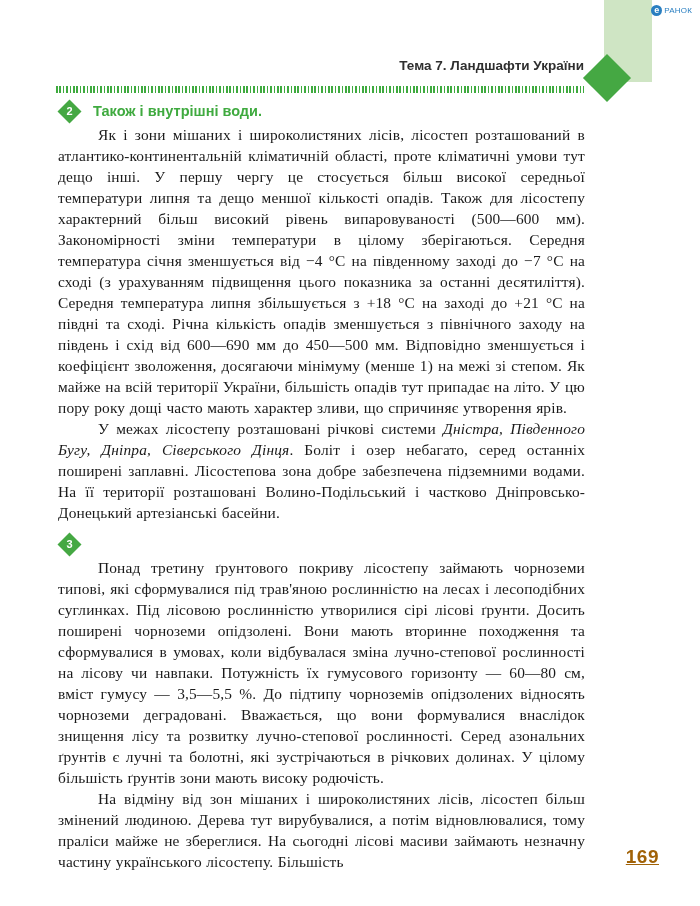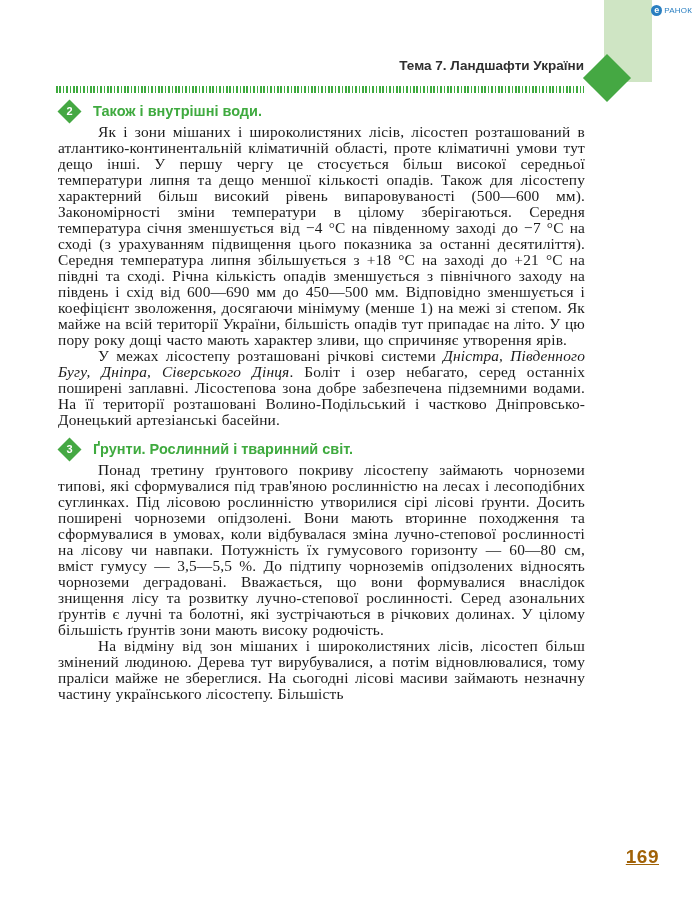--- a/index.html
+++ b/index.html
@@ -136,21 +136,21 @@
     color: #3faa3f;
     line-height: 21px;
   }
 
   
   p.body {
     margin: 0;
     text-indent: 40px;
     text-align: justify;
     font-size: 15.4px;
-    line-height: 16px;
+    line-height: 21px;
     letter-spacing: .15px;
     word-spacing: .5px;
     hyphens: manual;
   }
   p.body + p.body { margin-top: 0; }
   .block-gap { height: 11px; }
   em.it { font-style: italic; }
 
   
   .page-number {
@@ -191,21 +191,20 @@
 
   <p class="body">
     <span>У межах лісостепу розташовані річкові системи </span><em class="it">Дністра, Південного Бугу, Дніпра, Сіверського Дінця</em><span>. Боліт і озер небагато, серед останніх поширені заплавні. Лісостепова зона добре забезпечена підземними водами. На її території розташовані Волино-Подільський і частково Дніпровсько-Донецький артезіанські басейни.</span>
   </p>
 
   <div class="block-gap"></div>
 
   <div class="section-head">
     <span class="num-diamond"></span>
     <span class="num-label">3</span>
-    <span class="head-text">Ґрунти. Рослинний і тваринний світ.</span>
   </div>
 
   <p class="body">Понад третину ґрунтового покриву лісостепу займають чорноземи типові, які сформувалися під трав'яною рослинністю на лесах і лесоподібних суглинках. Під лісовою рослинністю утворилися сірі лісові ґрунти. Досить поширені чорноземи опідзолені. Вони мають вторинне походження та сформувалися в умовах, коли відбувалася зміна лучно-степової рослинності на лісову чи навпаки. Потужність їх гумусового горизонту — 60—80 см, вміст гумусу — 3,5—5,5 %. До підтипу чорноземів опідзолених відносять чорноземи деградовані. Вважається, що вони формувалися внаслідок знищення лісу та розвитку лучно-степової рослинності. Серед азональних ґрунтів є лучні та болотні, які зустрічаються в річкових долинах. У цілому більшість ґрунтів зони мають високу родючість.</p>
   <p class="body">На відміну від зон мішаних і широколистяних лісів, лісостеп більш змінений людиною. Дерева тут вирубувалися, а потім відновлювалися, тому праліси майже не збереглися. На сьогодні лісові масиви займають незначну частину українського лісостепу. Більшість</p>
 
 </div>
 
 <div class="page-number">169</div>
 
 </body></html>

